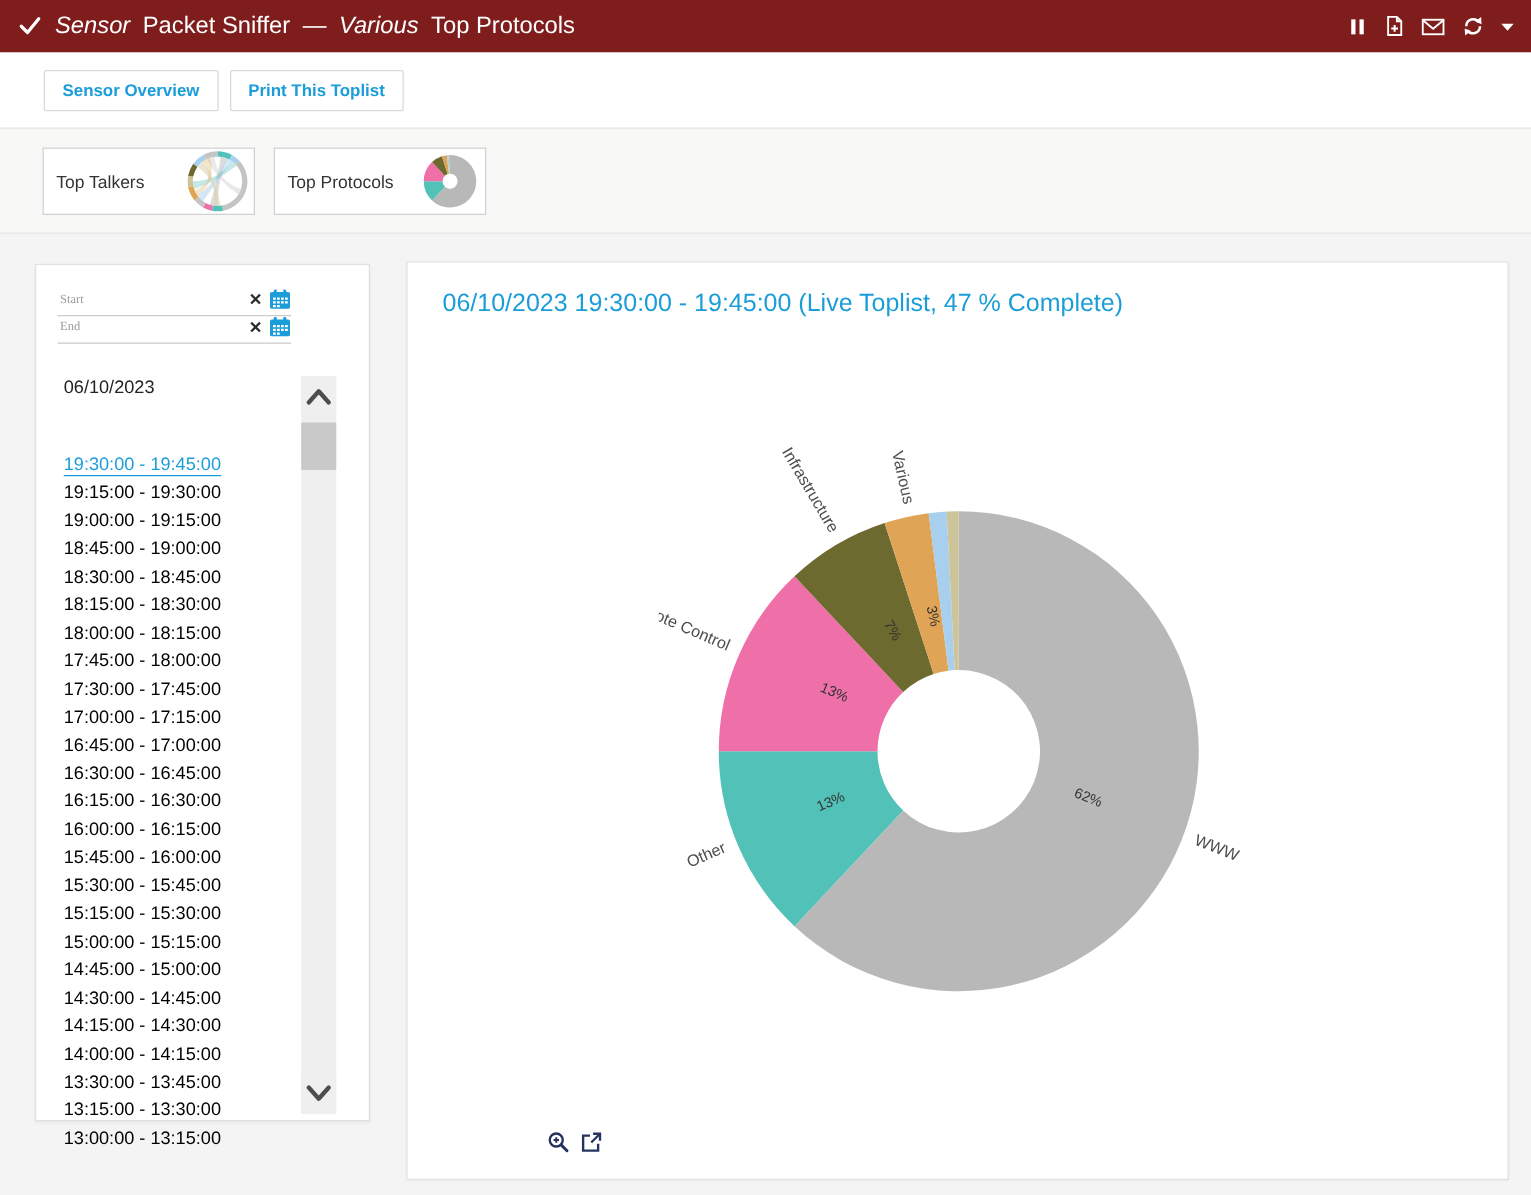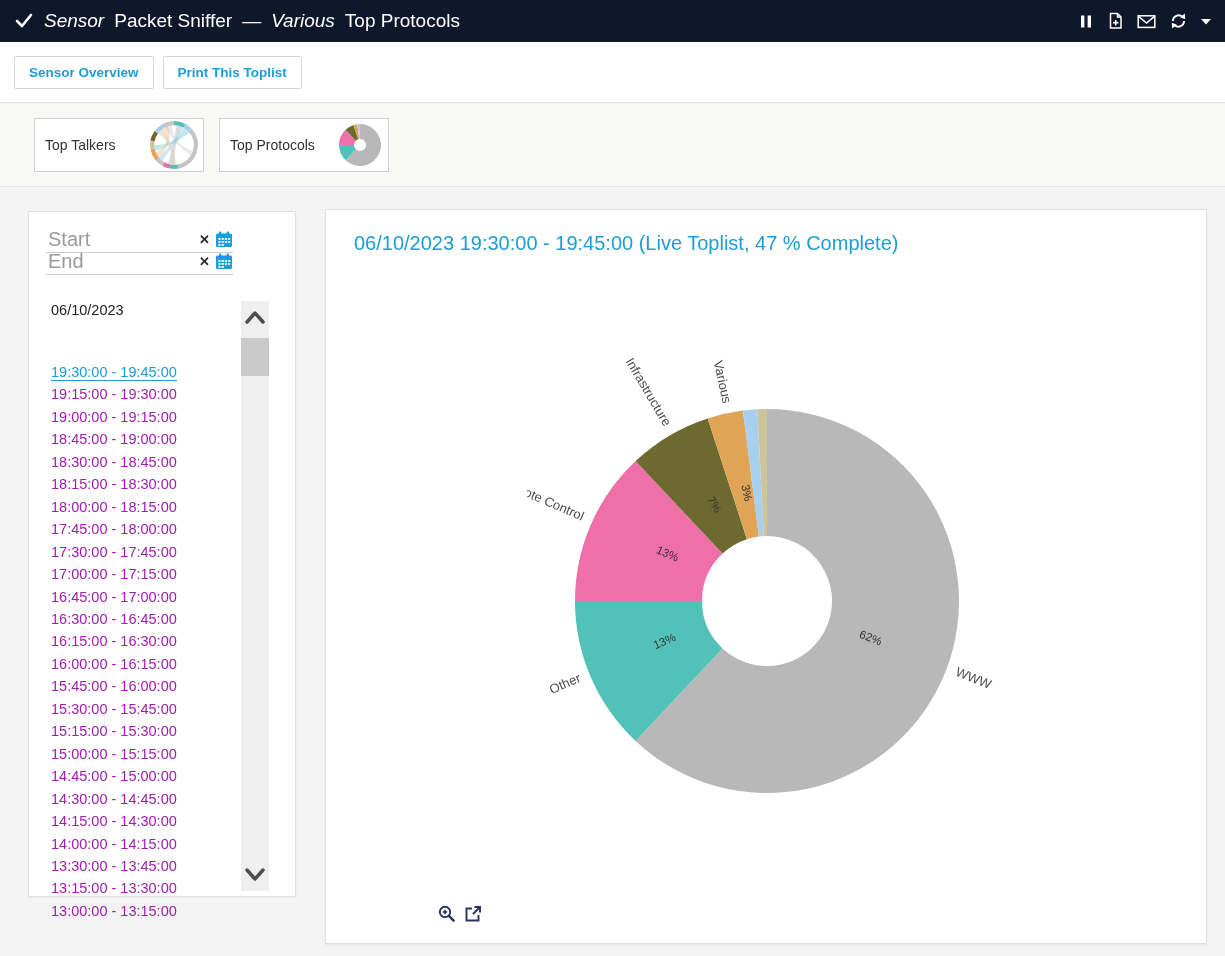--- a/index.html
+++ b/index.html
@@ -1,52 +1,52 @@
 <!DOCTYPE html>
 <html><head>
 <meta charset="utf-8">
 <style>
   html,body{margin:0;padding:0;}
   body{background:#e8e9e9;font-family:"Liberation Sans",sans-serif;}
   .page{position:relative;width:1225px;height:956px;background:#f3f4f3;overflow:hidden;}
 
   
-  .topbar{position:absolute;top:0;left:0;width:100%;height:42px;background:#0f172a;display:flex;align-items:center;box-sizing:border-box;padding:0 14px;}
+  .topbar{position:absolute;top:0;left:0;width:100%;height:42px;background:#7f1d1d;display:flex;align-items:center;box-sizing:border-box;padding:0 14px;}
   .crumbs{display:flex;align-items:baseline;gap:10px;color:#fff;font-size:19px;white-space:nowrap;}
   .crumbs .chk{align-self:center;}
   .crumb-italic{font-style:italic;font-weight:400;}
   .crumb-bold{font-weight:400;}
   .hicons{margin-left:auto;display:flex;align-items:center;gap:13px;}
   .hicon{display:inline-flex;align-items:center;cursor:pointer;}
 
   
-  .toolbar{position:absolute;top:42px;left:0;width:100%;height:61px;background:#fff;border-bottom:1px solid #e4e4e4;box-sizing:border-box;display:flex;align-items:center;padding:0 14px;gap:9px;}
+  .toolbar{position:absolute;top:42px;left:0;width:100%;height:61px;background:#fff;border-bottom:1px solid #e4e4e4;box-sizing:border-box;display:flex;align-items:center;padding:0 35px;gap:9px;}
   .tbtn{background:#fff;border:1px solid #d9d9d9;border-radius:2px;color:#1a9dd9;font-family:"Liberation Sans",sans-serif;font-weight:700;font-size:13.5px;padding:8px 14px;cursor:pointer;}
 
   
   .tabsrow{position:absolute;top:104px;left:0;width:100%;height:83px;background:#f8f8f7;border-bottom:1px solid #e4e4e4;box-sizing:border-box;display:flex;align-items:center;padding:0 34px;gap:15px;}
   .tabcard{width:170px;height:54px;background:#fff;border:1px solid #d0d0d0;box-sizing:border-box;display:flex;align-items:center;justify-content:space-between;padding:0 4px 0 10px;cursor:pointer;}
   .tabcard .lbl{font-size:14px;color:#333;white-space:nowrap;}
 
   
   .panel{position:absolute;background:#fff;border:1px solid #e0e0e0;box-shadow:0 1px 2px rgba(0,0,0,.05);box-sizing:border-box;}
   .left-panel{left:28px;top:211px;width:268px;height:686px;}
   .right-panel{left:325px;top:209px;width:882px;height:735px;padding-left:24px;}
 
   
   .drow{position:absolute;left:17px;width:187px;height:26px;border-bottom:1px solid #ccc;display:flex;align-items:center;gap:5px;}
-  .drow input{flex:1;min-width:0;border:none;outline:none;font-size:20px;color:#737373;font-family:Liberation Sans, sans-serif;background:transparent;}
+  .drow input{flex:1;min-width:0;border:none;outline:none;font-size:10px;color:#737373;font-family:Liberation Serif, serif;background:transparent;}
   .drow input::placeholder{color:#9b9b9b;}
   .clear-x{font-size:13px;font-weight:700;color:#2b2b2b;cursor:pointer;line-height:1;}
   .cal{cursor:pointer;display:inline-flex;}
 
   
   .datehdr{position:absolute;left:22px;top:90px;font-size:14.5px;font-weight:400;color:#222;}
   .plist{position:absolute;left:22px;top:113px;width:185px;}
-  .period{font-size:14.5px;color:#a21caf;line-height:22.45px;cursor:pointer;white-space:nowrap;}
+  .period{font-size:14.5px;color:#000000;line-height:22.45px;cursor:pointer;white-space:nowrap;}
   .period.selected{color:#1a9dd9;margin-top:36px;}
   .period.selected span{border-bottom:1px solid #1a9dd9;}
 
   
   .sbar{position:absolute;left:212px;top:89px;width:28px;height:590px;background:#efefef;}
   .sbar .sb-btn{position:absolute;left:0;width:28px;height:32px;display:flex;align-items:center;justify-content:center;cursor:pointer;background:#efefef;}
   .sbar .sb-up{top:0;} .sbar .sb-down{bottom:0;}
   .sbar .thumb{position:absolute;left:0;top:37px;width:28px;height:38px;background:#c9c9c9;cursor:grab;}
 
   

